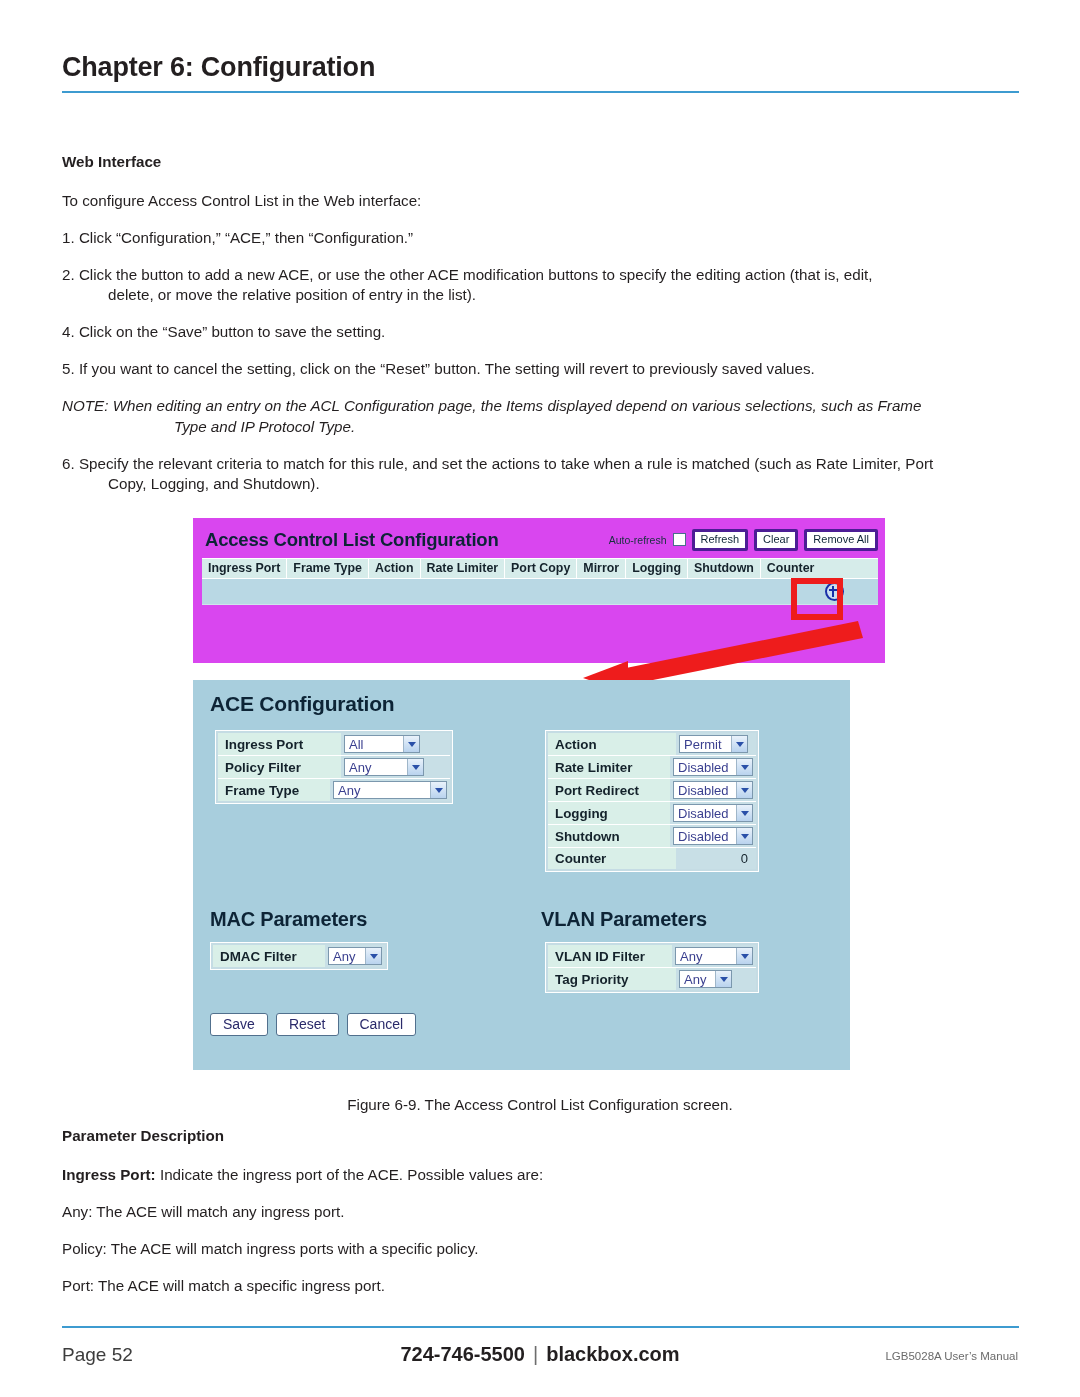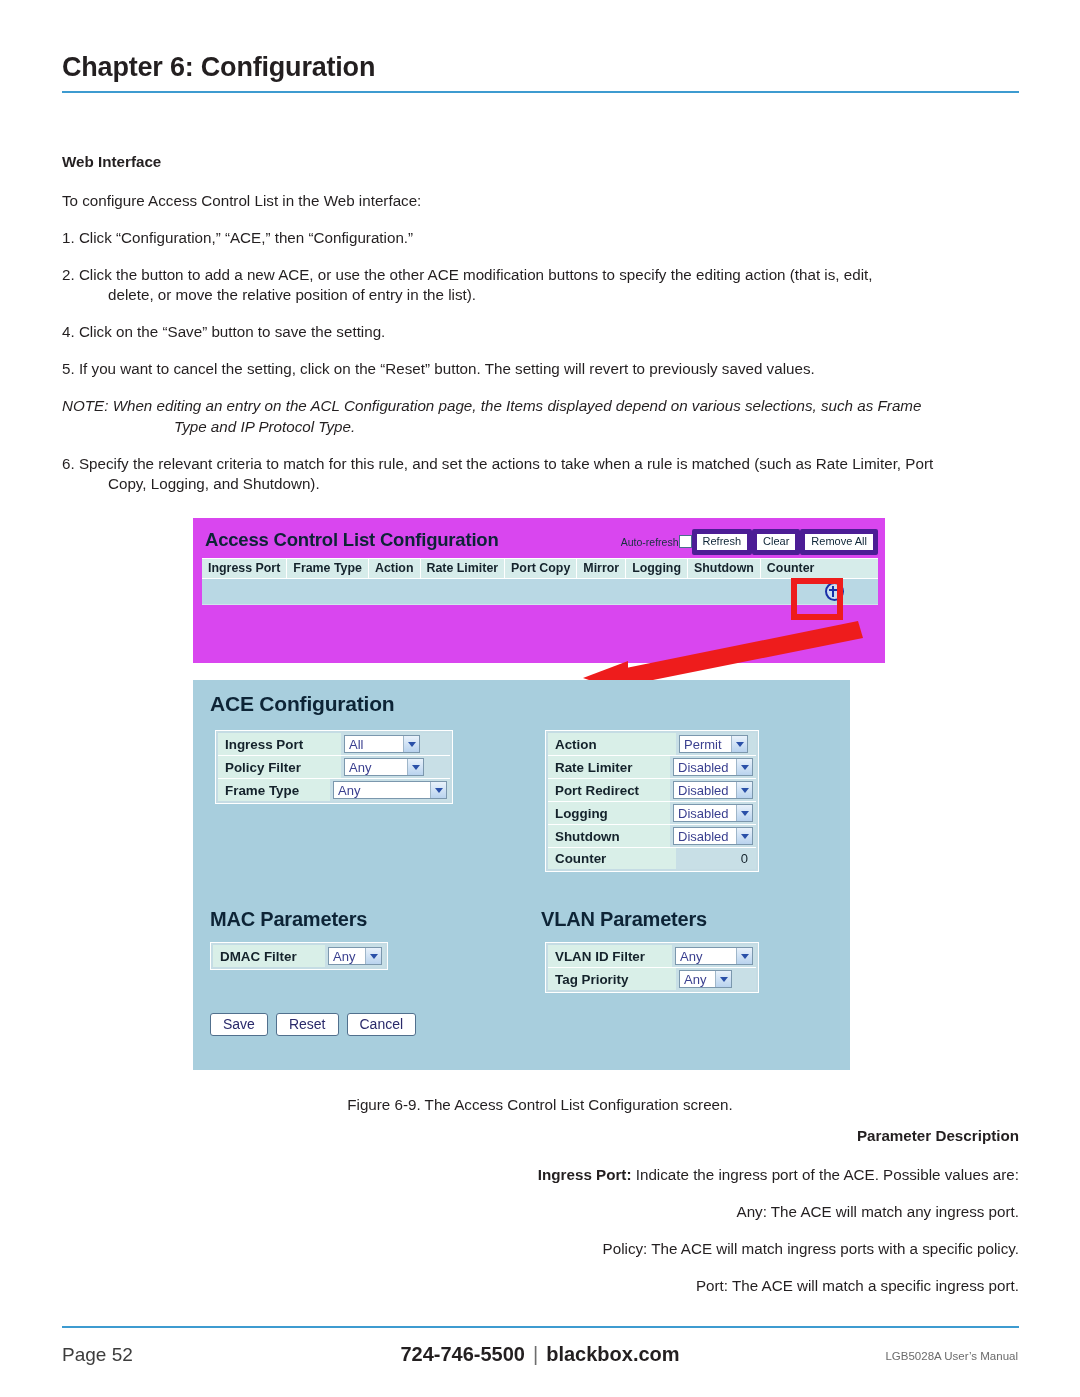--- a/index.html
+++ b/index.html
@@ -91,38 +91,39 @@
     font-weight: bold;
     color: #0d2436;
     letter-spacing: -0.2px;
   }
   .acl-toolbar {
     position: absolute;
     right: 7px;
     top: 11px;
     display: flex;
     align-items: center;
+    gap: 6px;
   }
   .autorefresh-label {
     font-size: 10.5px;
     color: #16313d;
   }
   .checkbox {
     width: 11px;
     height: 11px;
     border: 1px solid #4a6d8c;
     background: #ffffff;
     display: inline-block;
   }
   .btn {
     font-family: "Liberation Sans", sans-serif;
     font-size: 11px;
     color: #0d2436;
     background: #ffffff;
-    border: 5px solid #4c1d95;
+    border: 3px solid #4c1d95;
     border-radius: 2px;
     padding: 1px 6px 2px 6px;
     line-height: 1.15;
     white-space: nowrap;
   }
 
   .acl-table {
     position: absolute;
     left: 9px;
     top: 40px;
@@ -302,21 +303,20 @@
     top: 1096px;
     text-align: center;
     font-size: 15.2px;
     color: #231f20;
   }
   .lower-block {
     position: absolute;
     left: 62px;
     top: 1126px;
     width: 957px;
-    text-align: right;
   }
 
   
   .footer-rule {
     position: absolute;
     left: 62px;
     top: 1326px;
     width: 957px;
     height: 2px;
     background: #3d9bd0;

